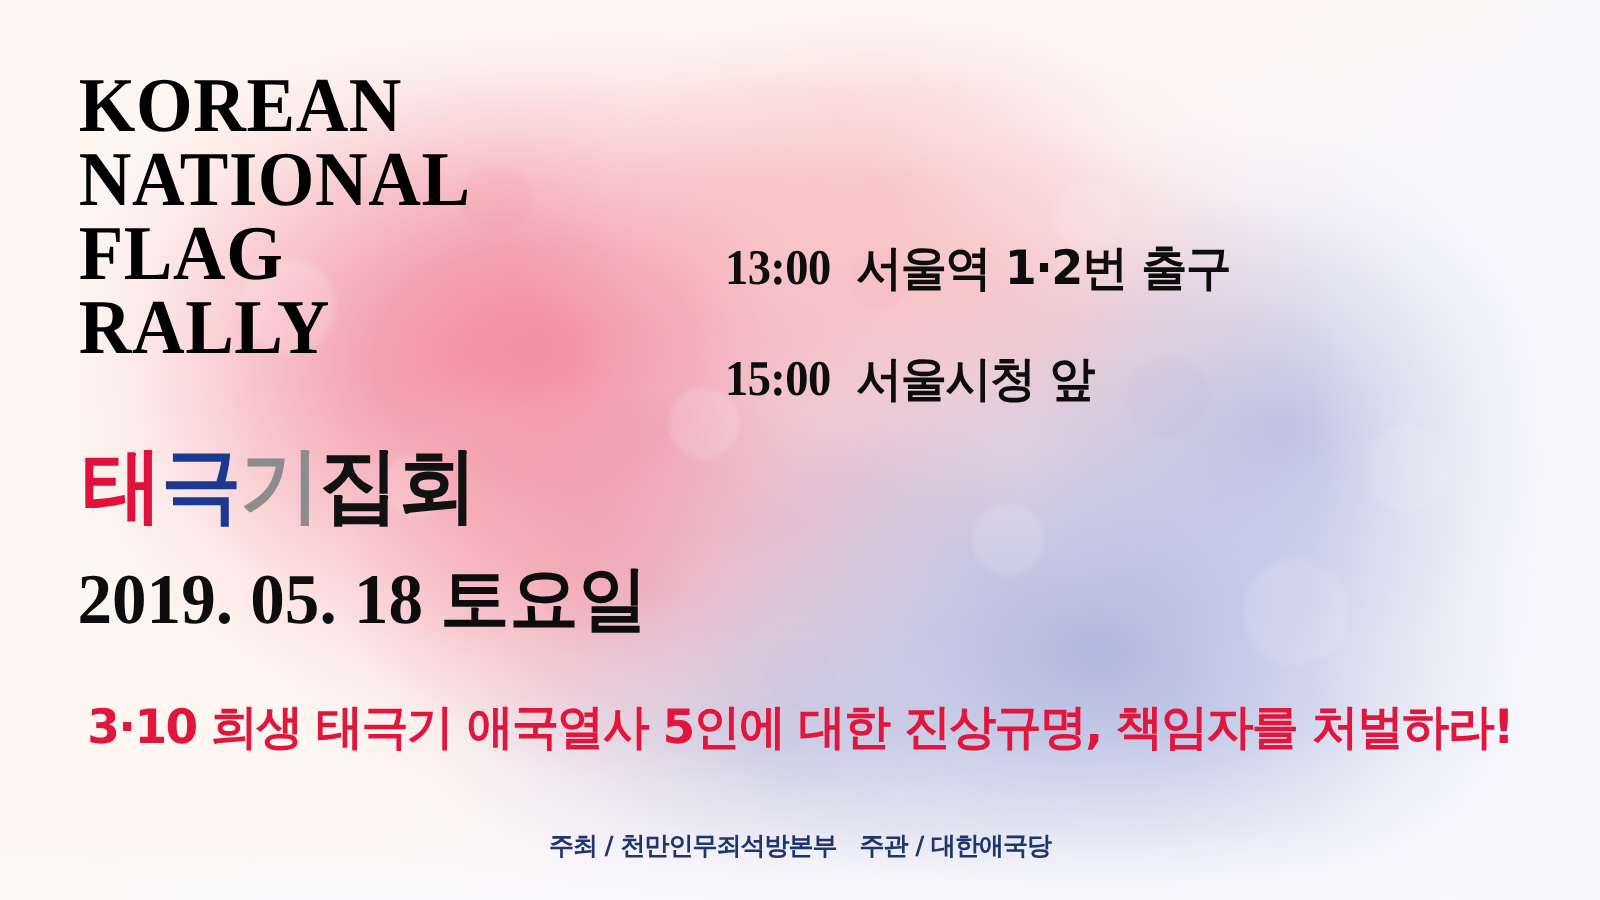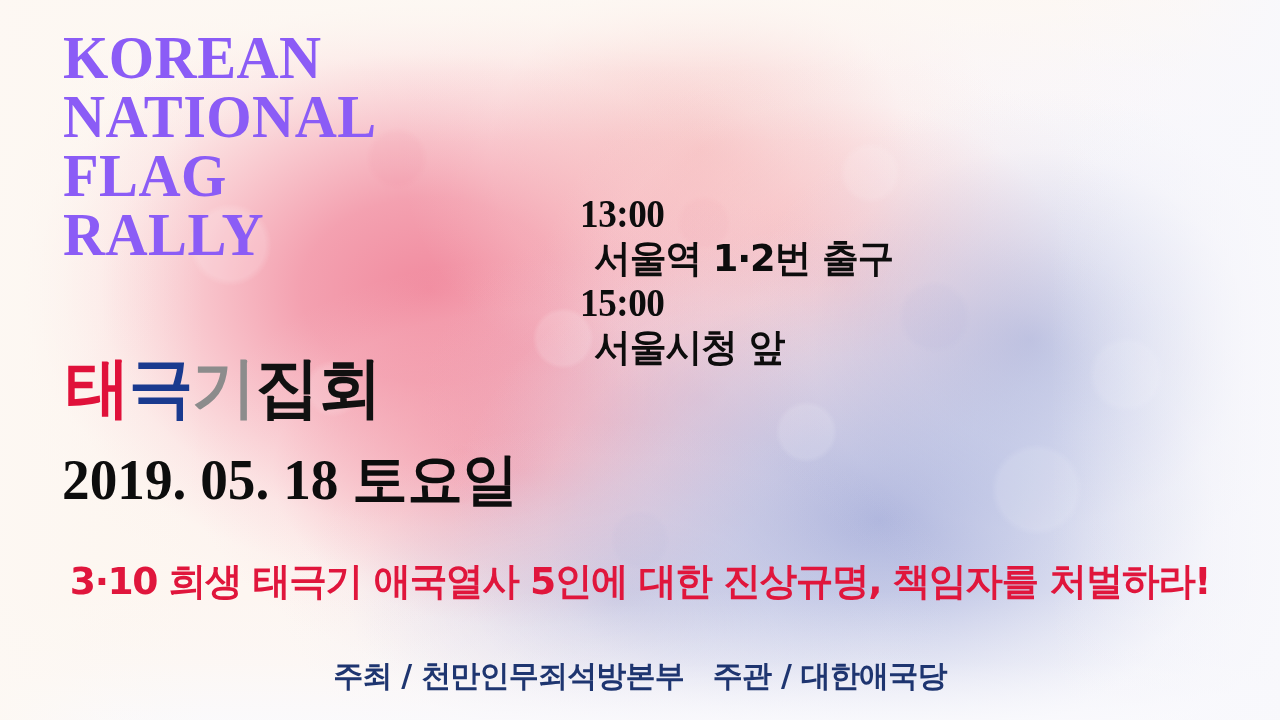--- a/index.html
+++ b/index.html
@@ -189,21 +189,20 @@
     position: absolute;
     left: 580px;
     top: 192px;
     width: 640px;
   }
   .sched-row {
     height: 89px;
     display: flex;
     align-items: flex-start;
     white-space: nowrap;
-    flex-direction: column;
   }
   .sched-time {
     font-family: "Liberation Serif", "DejaVu Serif", serif;
     font-weight: 700;
     font-size: 40px;
     line-height: 44px;
     color: #0d0d0d;
     letter-spacing: -0.5px;
     transform: scaleX(0.93);
     transform-origin: left center;
@@ -239,21 +238,21 @@
 
   
   #footer {
     position: absolute;
     left: 0;
     right: 0;
     top: 659px;
     text-align: center;
     font-family: "DejaVu Sans", "Liberation Sans", sans-serif;
     font-weight: 700;
-    font-size: 30px;
+    font-size: 20px;
     line-height: 34px;
     letter-spacing: -0.8px;
     color: #1e3570;
     white-space: pre;
   }
 </style>
 </head>
 <body>
 
 <div id="poster">
@@ -265,21 +264,21 @@
   <div class="bg-layer" id="bg-pink-right"></div>
   <div class="bg-layer" id="bg-violet"></div>
   <div class="bg-layer" id="bg-blue-main"></div>
   <div class="bg-layer" id="bg-blue-up"></div>
   <div class="bg-layer" id="bg-blue-low"></div>
   <div class="bg-layer" id="bg-texture"></div>
   <div class="bg-layer" id="bg-edge"></div>
 
   <div id="content">
 
-    <div id="headline" style="color: #8b5cf6;">
+    <div id="headline" style="color: #000000; margin-top: 28px;">
       <div class="headline-line">KOREAN</div>
       <div class="headline-line">NATIONAL</div>
       <div class="headline-line">FLAG</div>
       <div class="headline-line">RALLY</div>
     </div>
 
     <div id="korean-title">
       <span style="color: rgb(224, 17, 58);">태</span><span style="color: rgb(26, 58, 143);">극</span><span style="color: rgb(140, 140, 140);">기</span><span style="color: rgb(17, 17, 17);">집회</span>
     </div>
 

